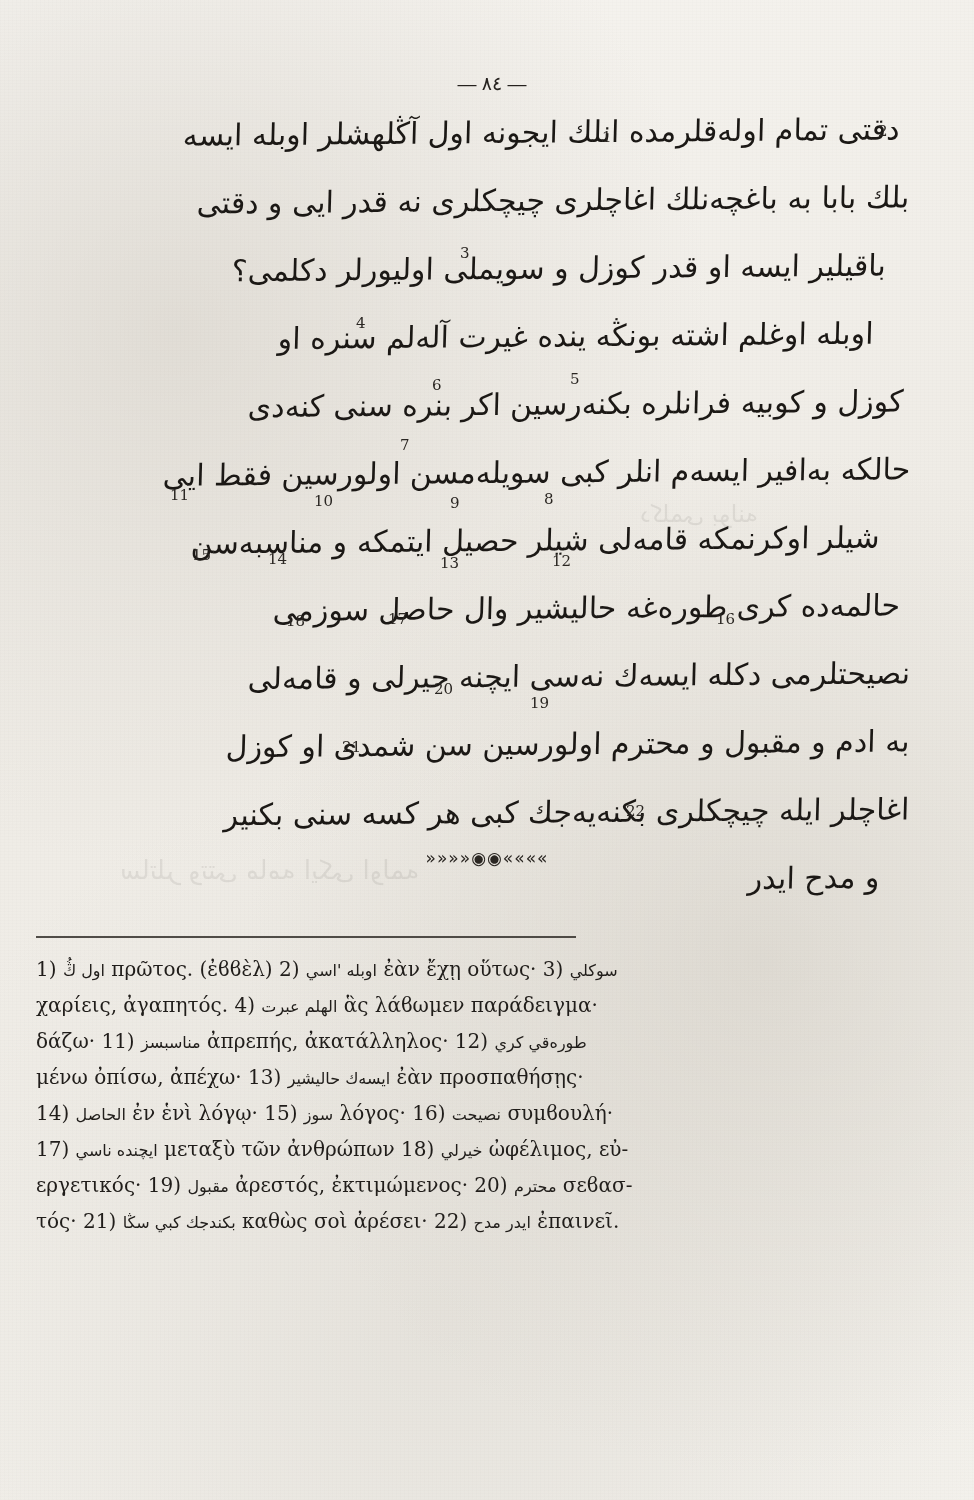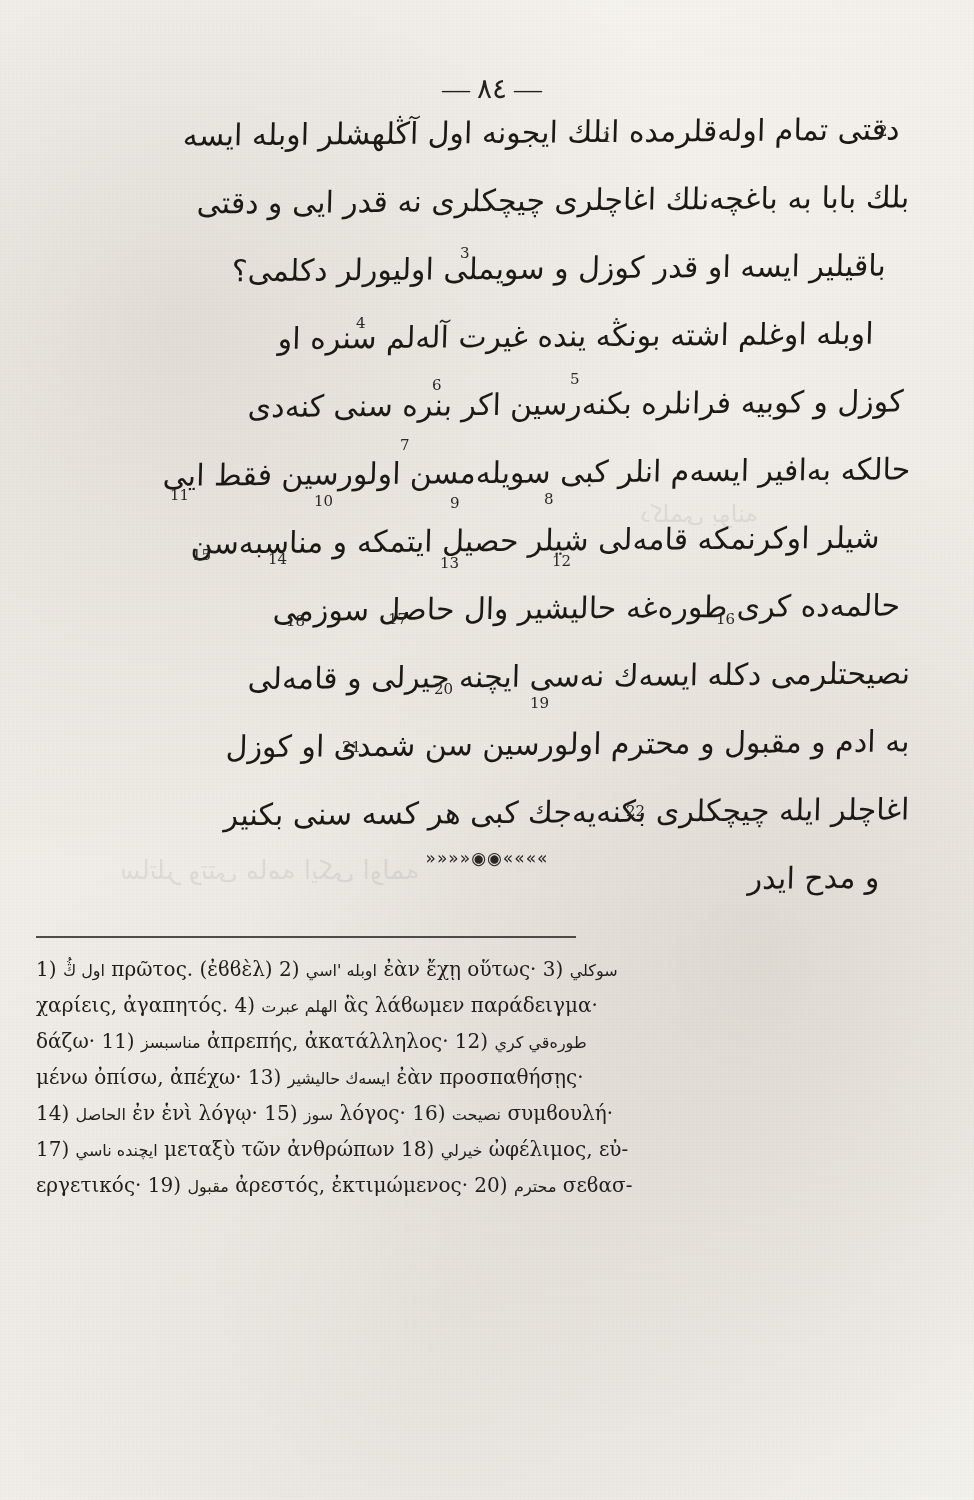--- a/index.html
+++ b/index.html
@@ -43,22 +43,22 @@
     white-space: nowrap;
   }
 
   
   .folio {
     position: absolute;
     top: 72px;
     left: 10px;
     right: 0;
     text-align: center;
-    font-family: Liberation Serif, serif;
-    font-size: 28px;
+    font-family: Liberation Sans, sans-serif;
+    font-size: 19px;
     letter-spacing: 3px;
     color: #25211e;
   }
 
   
   .body-block {
     position: absolute;
     top: 118px;
     left: 70px;
     width: 840px;
@@ -212,15 +212,16 @@
   <div class="fn-rule"></div>
 
   <div class="footnotes" id="footnotes">
       <div class="fn-line"><span class="num">1) </span><span class="ar">اول ڭُ</span><span class="gr"> πρῶτος. (ἐϐϐὲλ) 2) </span><span class="ar">اوبله 'اسي</span><span class="gr"> ἐὰν ἔχῃ οὕτως· 3) </span><span class="ar">سوكلي</span></div>
       <div class="fn-line"><span class="gr">χαρίεις, ἀγαπητός.     4) </span><span class="ar">الهلم عبرت</span><span class="gr"> ἃς λάϐωμεν παράδειγμα·</span></div>
       <div class="fn-line"><span class="gr">δάζω·    11) </span><span class="ar">مناسبسز</span><span class="gr"> ἀπρεπής, ἀκατάλληλος·    12) </span><span class="ar">طورەقي كري</span></div>
       <div class="fn-line"><span class="gr">μένω ὀπίσω, ἀπέχω·        13) </span><span class="ar">ايسەك حاليشير</span><span class="gr"> ἐὰν προσπαθήσῃς·</span></div>
       <div class="fn-line"><span class="num">14) </span><span class="ar">الحاصل</span><span class="gr"> ἐν ἑνὶ λόγῳ·   15) </span><span class="ar">سوز</span><span class="gr"> λόγος·   16) </span><span class="ar">نصيحت</span><span class="gr"> συμϐουλή·</span></div>
       <div class="fn-line"><span class="num">17) </span><span class="ar">ايچندە ناسي</span><span class="gr"> μεταξὺ τῶν ἀνθρώπων  18) </span><span class="ar">خيرلي</span><span class="gr"> ὠφέλιμος, εὐ-</span></div>
       <div class="fn-line"><span class="gr">εργετικός·  19) </span><span class="ar">مقبول</span><span class="gr">    ἀρεστός, ἐκτιμώμενος·   20) </span><span class="ar">محترم</span><span class="gr"> σεϐασ-</span></div>
+      <div class="fn-line"><span class="gr">τός·  21) </span><span class="ar">بكندجك كبي سڭا</span><span class="gr"> καθὼς σοὶ ἀρέσει·  22) </span><span class="ar">ايدر مدح</span><span class="gr"> ἐπαινεῖ.</span></div>
     </div>
 
 </div>
 
 </body></html>

